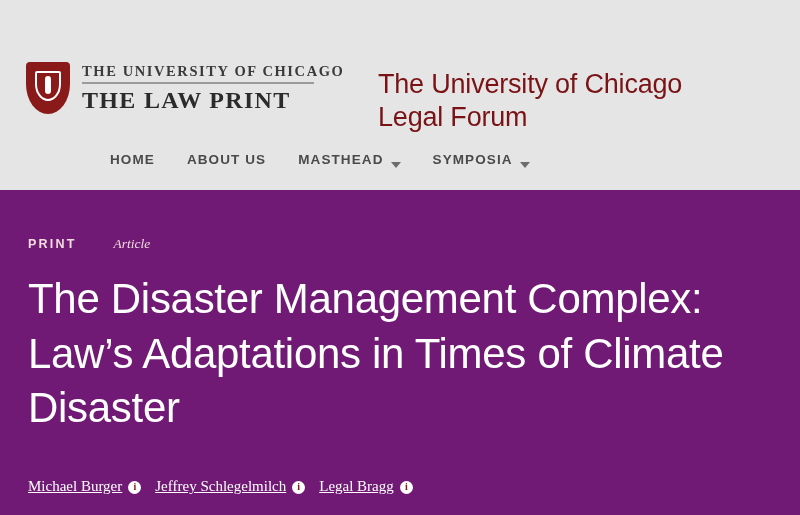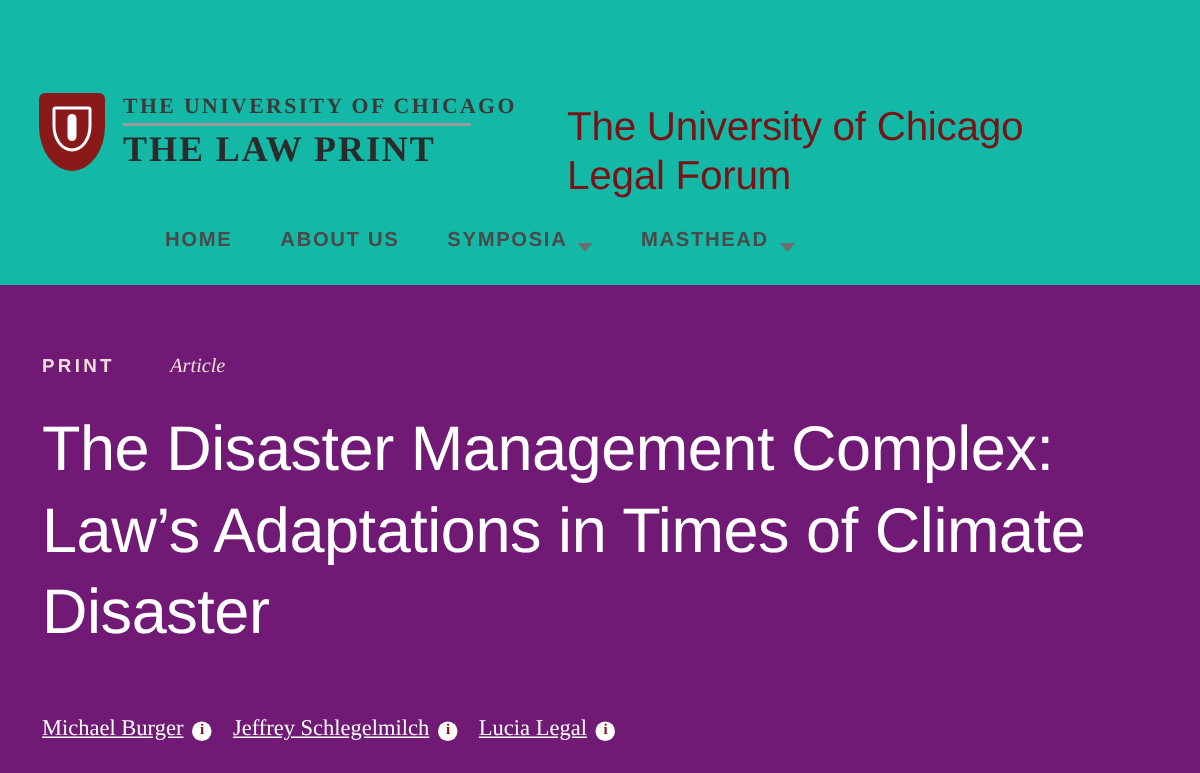--- a/index.html
+++ b/index.html
@@ -17,21 +17,21 @@
     position: relative;
     width: 800px;
     height: 515px;
     background: #ffffff;
   }
 
   
   .header {
     position: relative;
     height: 190px;
-    background: #14b8a6;
+    background: #e5e5e5;
   }
   .brand-row {
     display: flex;
     align-items: center;
     padding: 62px 0 0 26px;
   }
   .crest {
     width: 44px;
     height: 52px;
     position: relative;
@@ -254,25 +254,25 @@
     </div>
 
     <nav class="nav">
       <div class="nav-item">
         <span>HOME</span>
       </div>
       <div class="nav-item">
         <span>ABOUT US</span>
       </div>
       <div class="nav-item">
+        <span>MASTHEAD</span>
+        <span class="caret"></span>
+      </div>
+      <div class="nav-item">
         <span>SYMPOSIA</span>
-        <span class="caret"></span>
-      </div>
-      <div class="nav-item">
-        <span>MASTHEAD</span>
         <span class="caret"></span>
       </div>
     </nav>
 
   </div>
 
   <section class="hero">
     <div class="eyebrow">
       <span class="eyebrow-print">PRINT</span>
       <span class="eyebrow-type">Article</span>
@@ -283,19 +283,19 @@
     <div class="authors">
       <span class="author">
         <span class="author-name">Michael Burger</span>
         <span class="info-icon">i</span>
       </span>
       <span class="author">
         <span class="author-name">Jeffrey Schlegelmilch</span>
         <span class="info-icon">i</span>
       </span>
       <span class="author">
-        <span class="author-name">Lucia Legal</span>
+        <span class="author-name">Legal Bragg</span>
         <span class="info-icon">i</span>
       </span>
     </div>
   </section>
 
 </div>
 
 </body></html>

